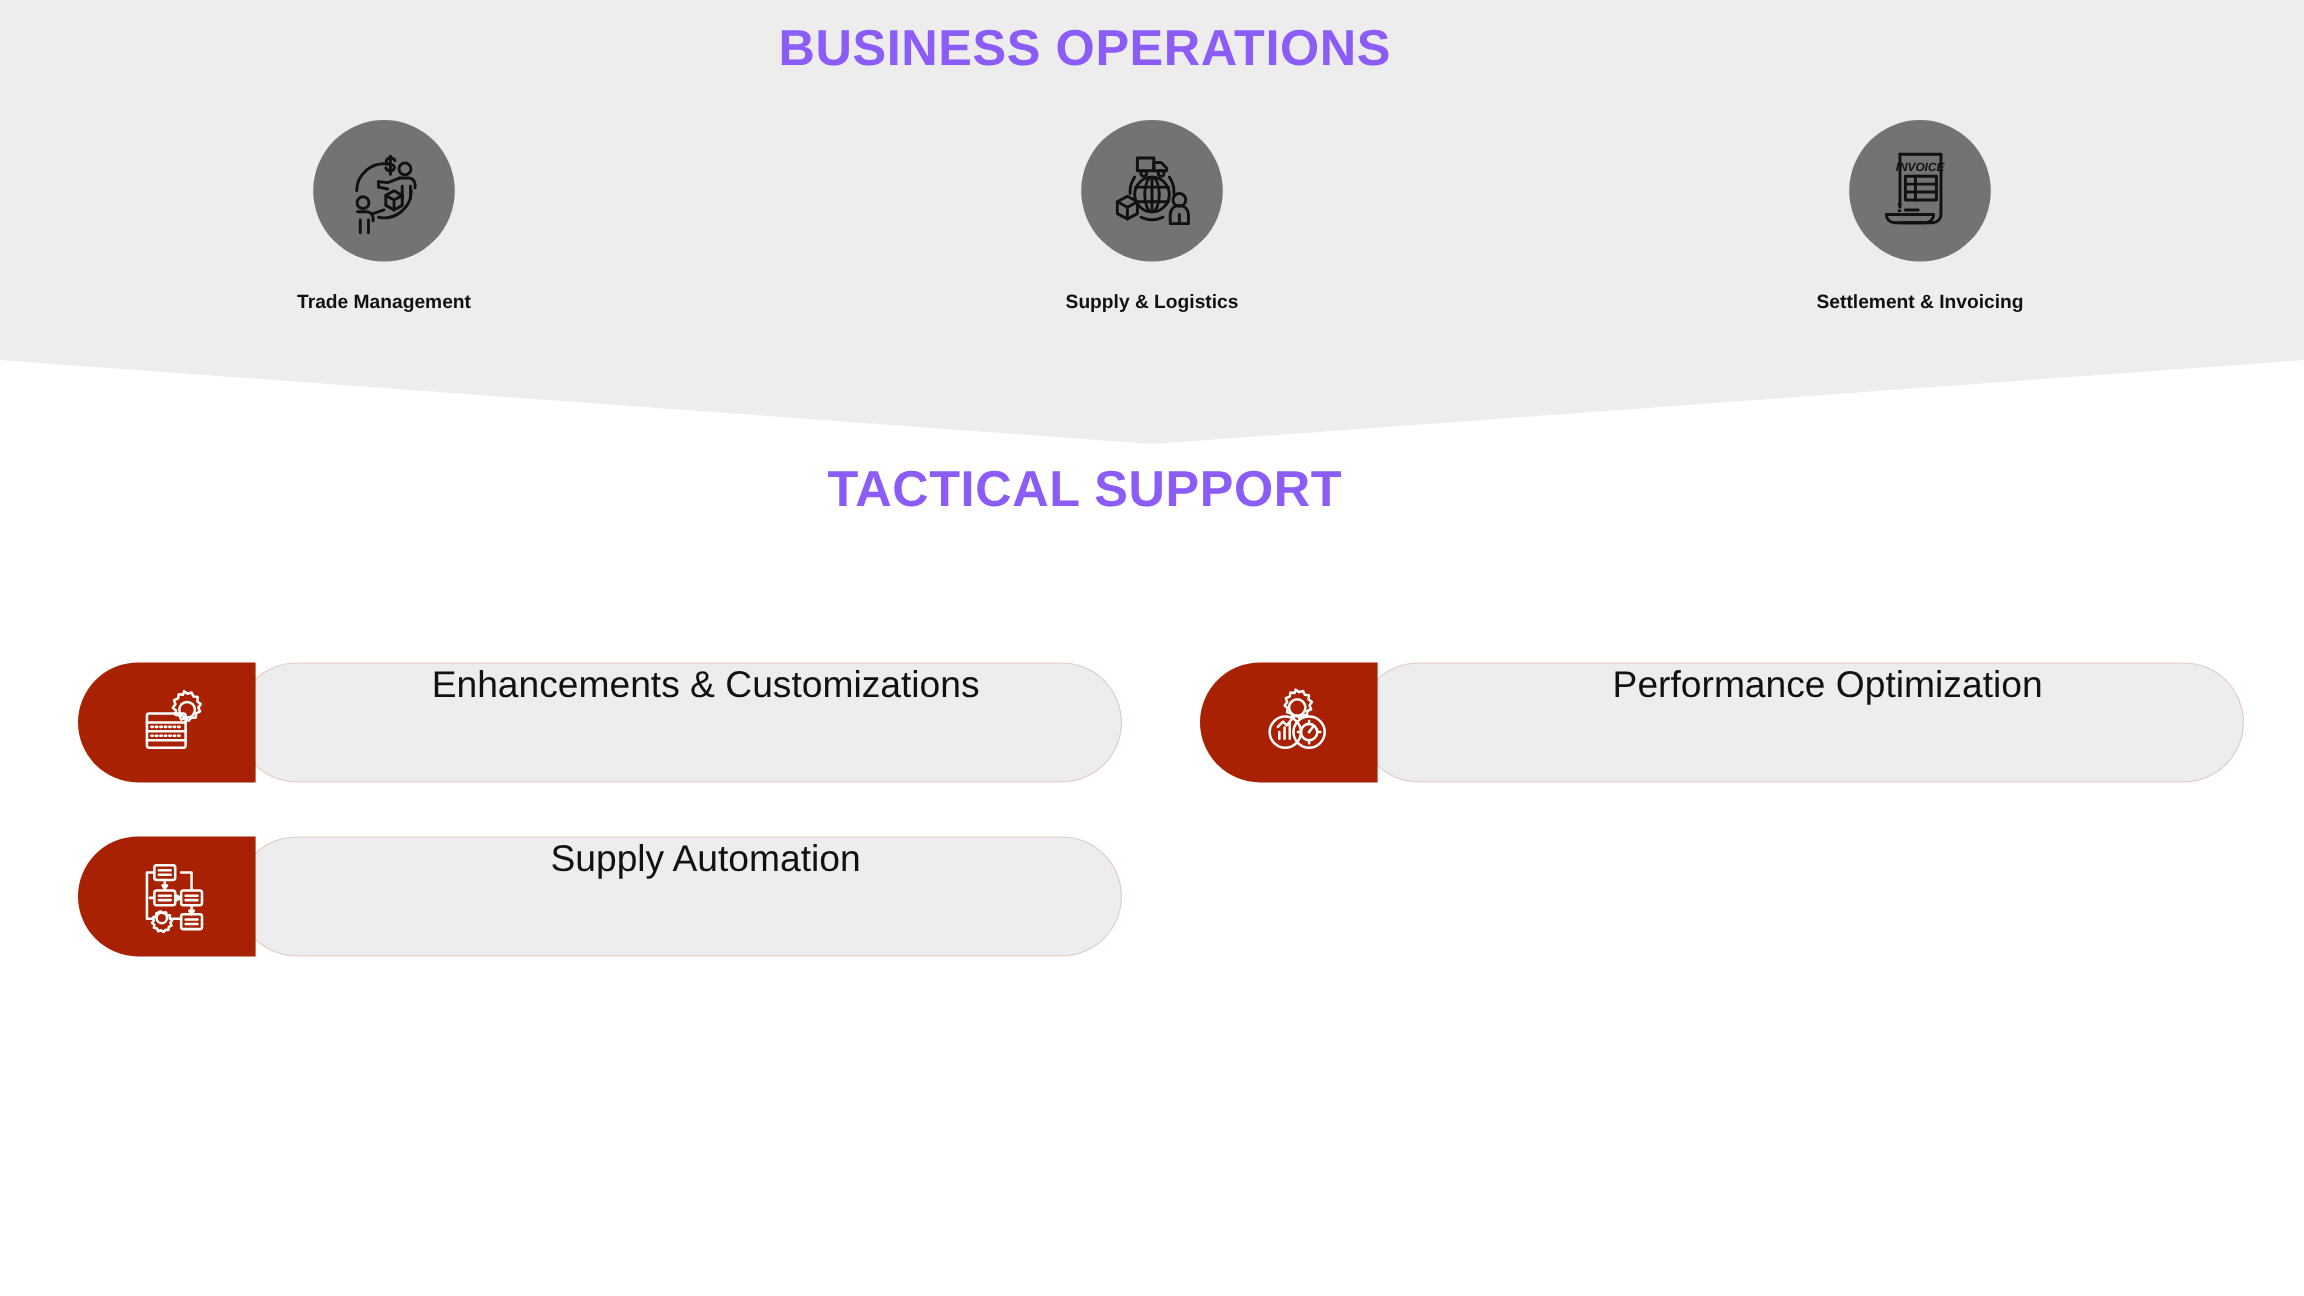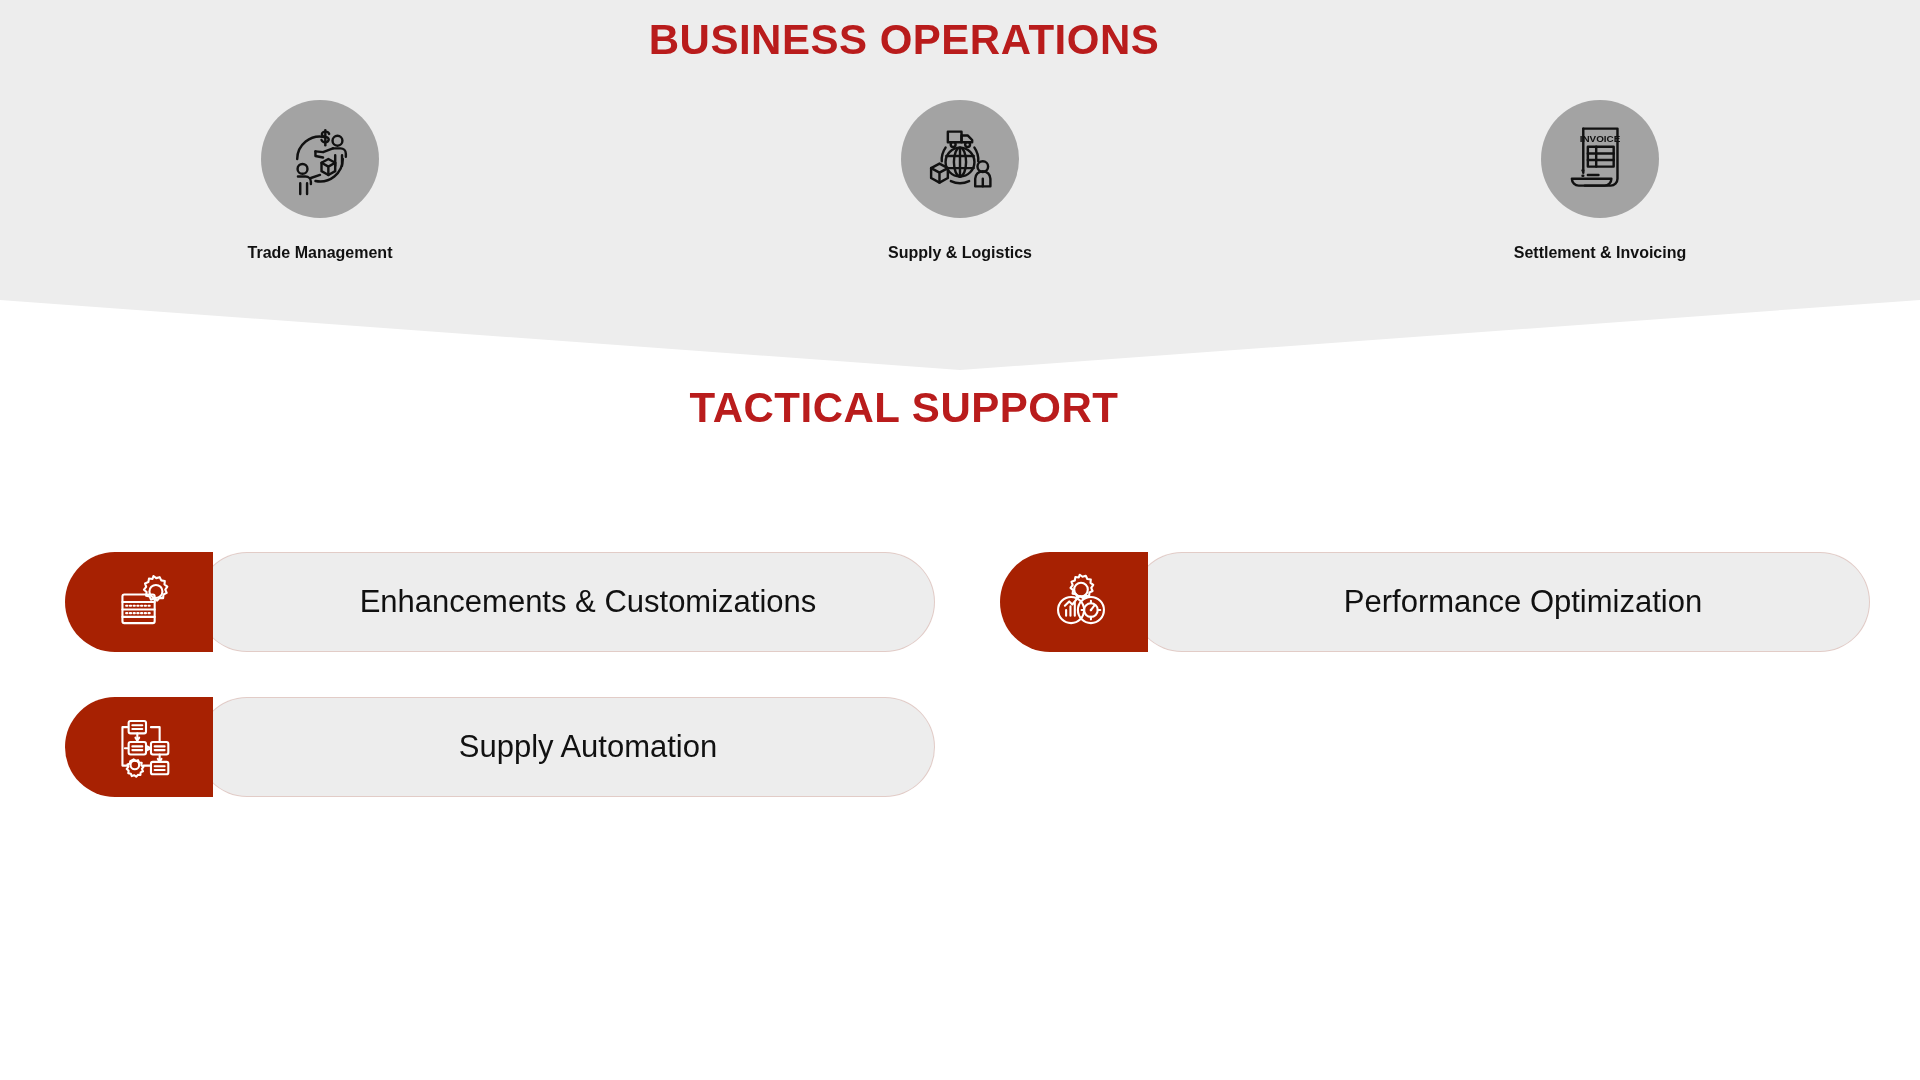--- a/index.html
+++ b/index.html
@@ -32,21 +32,21 @@
     height: 372px;
     background: #ededed;
     -webkit-clip-path: polygon(0 0, 1920px 0, 1920px 300px, 960px 370px, 0 300px);
     clip-path: polygon(0 0, 1920px 0, 1920px 300px, 960px 370px, 0 300px);
   }
 
   .section-title {
     position: absolute;
     width: 1808px;
     text-align: center;
-    color: #b91c1c;
+    color: #8b5cf6;
     font-weight: bold;
     letter-spacing: 0.5px;
   }
   #business-ops-title {
     top: 16px;
     font-size: 42px;
   }
   #tactical-title {
     top: 384px;
     font-size: 42px;
@@ -63,24 +63,25 @@
   .ops-item {
     flex: 1 1 0;
     display: flex;
     flex-direction: column;
     align-items: center;
   }
   .ops-icon-circle {
     width: 118px;
     height: 118px;
     border-radius: 50%;
-    background: #a3a3a3;
+    background: #737373;
     display: flex;
     align-items: center;
     justify-content: center;
+    font-style: italic;
   }
   .ops-icon-circle svg {
     width: 76px;
     height: 76px;
     display: block;
   }
   .ops-label {
     margin-top: 26px;
     font-size: 16px;
     color: #111111;
@@ -133,21 +134,21 @@
     left: 132px;
     top: 0;
     width: 738px;
     height: 100px;
     background: #ededed;
     border-radius: 50px;
     border: 1px solid rgba(167,33,2,0.16);
     box-sizing: border-box;
     z-index: 1;
     display: flex;
-    align-items: center;
+    align-items: flex-start;
     justify-content: center;
   }
   .pill-label {
     font-size: 31px;
     color: #111111;
     font-weight: 500;
     padding-left: 44px;
     white-space: nowrap;
   }
 </style>

